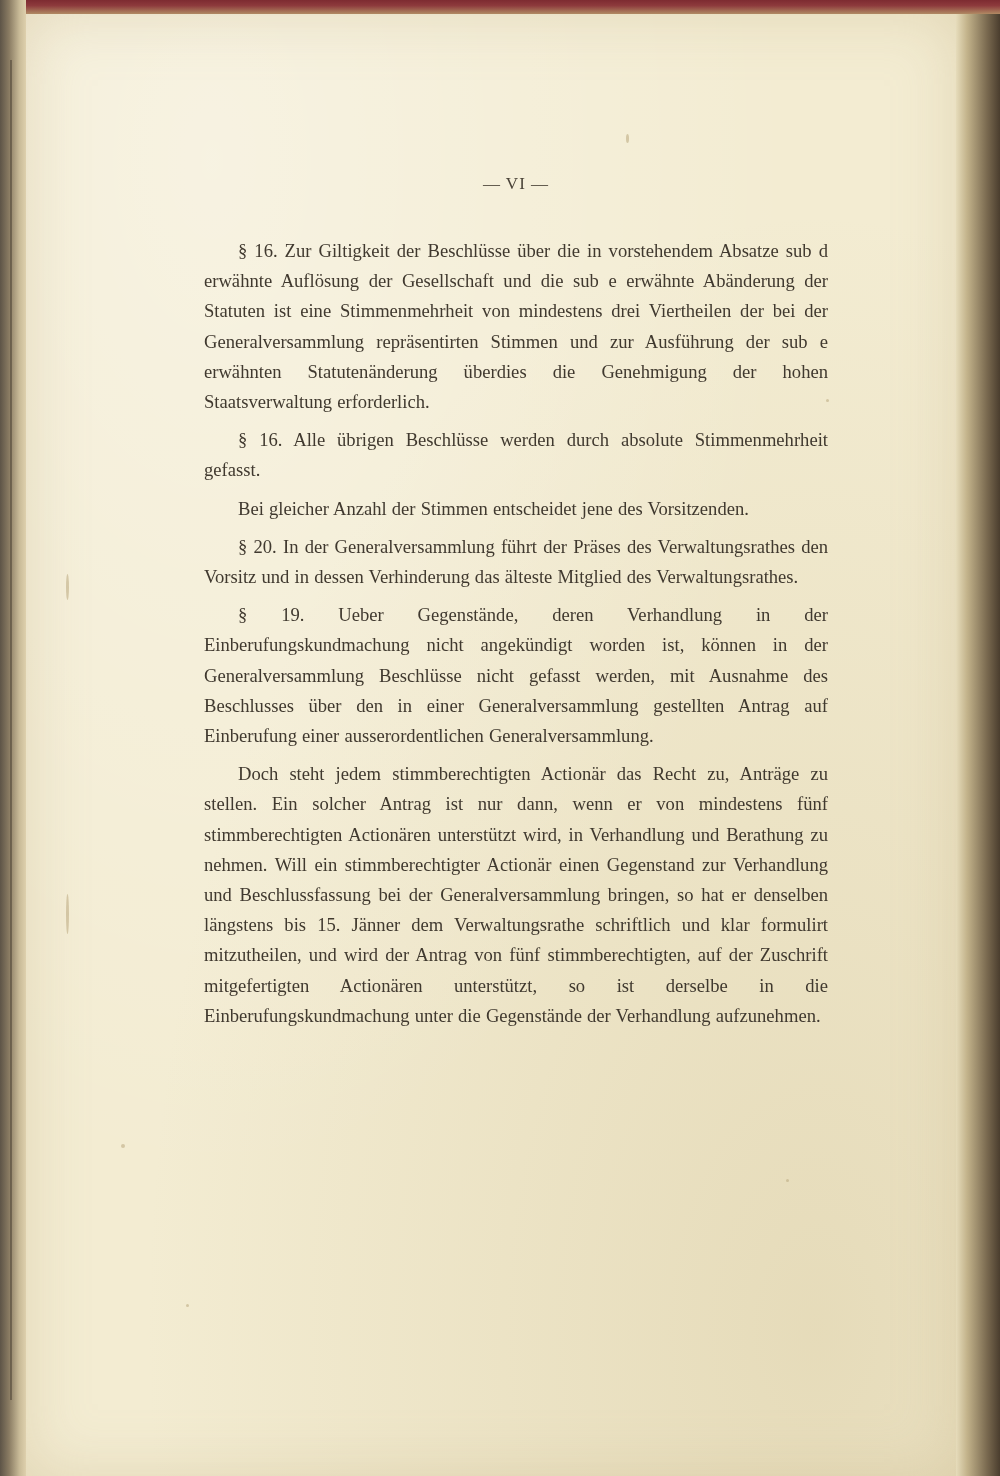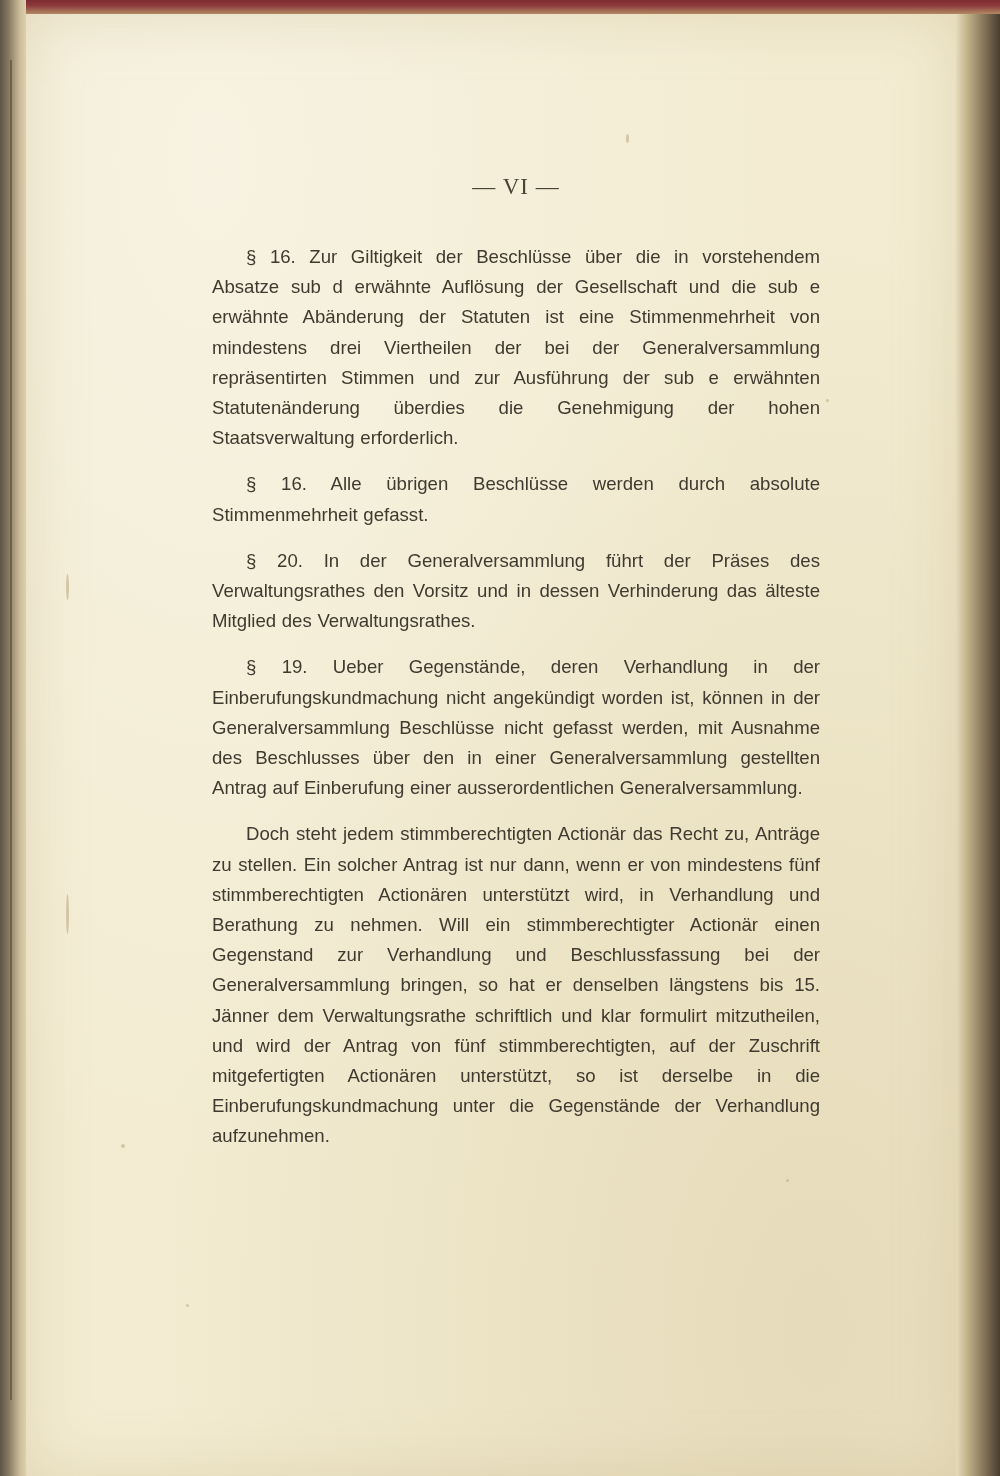--- a/index.html
+++ b/index.html
@@ -85,35 +85,35 @@
 
   .content {
     position: absolute;
     left: 170px;
     top: 160px;
     width: 640px;
   }
 
   .folio {
     text-align: center;
-    font-size: 23px;
+    font-size: 17px;
     letter-spacing: 1px;
     color: #4a4338;
     margin-bottom: 42px;
     font-family: "Liberation Serif", serif;
   }
 
   p.para {
-    margin: 16px;
+    margin: 8px;
     font-size: 18.6px;
     line-height: 30.2px;
     color: #40392f;
     text-align: justify;
     text-indent: 34px;
-    font-family: Liberation Sans, sans-serif;
+    font-family: Liberation Serif, serif;
     word-spacing: 0.5px;
   }
 
   
   .content { text-rendering: optimizeLegibility; }
 </style>
 </head>
 <body>
 
 <div class="scan">
@@ -134,19 +134,20 @@
     <div class="speckle" style="left:160px; top:1290px; width:3px;  height:3px;"></div>
     <div class="speckle" style="left:40px;  top:560px;  width:3px;  height:26px;"></div>
     <div class="speckle" style="left:40px;  top:880px;  width:3px;  height:40px;"></div>
 
     <div class="content">
 
       <div class="folio">—  VI  —</div>
 
       <p class="para">§ 16. Zur Giltigkeit der Beschlüsse über die in vorstehendem Absatze sub d erwähnte Auflösung der Gesellschaft und die sub e erwähnte Abänderung der Statuten ist eine Stimmenmehrheit von mindestens drei Viertheilen der bei der Generalversammlung repräsentirten Stimmen und zur Ausführung der sub e erwähnten Statutenänderung überdies die Genehmigung der hohen Staatsverwaltung erforderlich.</p>
       <p class="para">§ 16. Alle übrigen Beschlüsse werden durch absolute Stimmenmehrheit gefasst.</p>
+      <p class="para">Bei gleicher Anzahl der Stimmen entscheidet jene des Vorsitzenden.</p>
       <p class="para">§ 20. In der Generalversammlung führt der Präses des Verwaltungsrathes den Vorsitz und in dessen Verhinderung das älteste Mitglied des Verwaltungsrathes.</p>
       <p class="para">§ 19. Ueber Gegenstände, deren Verhandlung in der Einberufungskundmachung nicht angekündigt worden ist, können in der Generalversammlung Beschlüsse nicht gefasst werden, mit Ausnahme des Beschlusses über den in einer Generalversammlung gestellten Antrag auf Einberufung einer ausserordentlichen Generalversammlung.</p>
       <p class="para">Doch steht jedem stimmberechtigten Actionär das Recht zu, Anträge zu stellen. Ein solcher Antrag ist nur dann, wenn er von mindestens fünf stimmberechtigten Actionären unterstützt wird, in Verhandlung und Berathung zu nehmen. Will ein stimmberechtigter Actionär einen Gegenstand zur Verhandlung und Beschlussfassung bei der Generalversammlung bringen, so hat er denselben längstens bis 15. Jänner dem Verwaltungsrathe schriftlich und klar formulirt mitzutheilen, und wird der Antrag von fünf stimmberechtigten, auf der Zuschrift mitgefertigten Actionären unterstützt, so ist derselbe in die Einberufungskundmachung unter die Gegenstände der Verhandlung aufzunehmen.</p>
 
     </div>
   </div>
 </div>
 
 </body></html>

